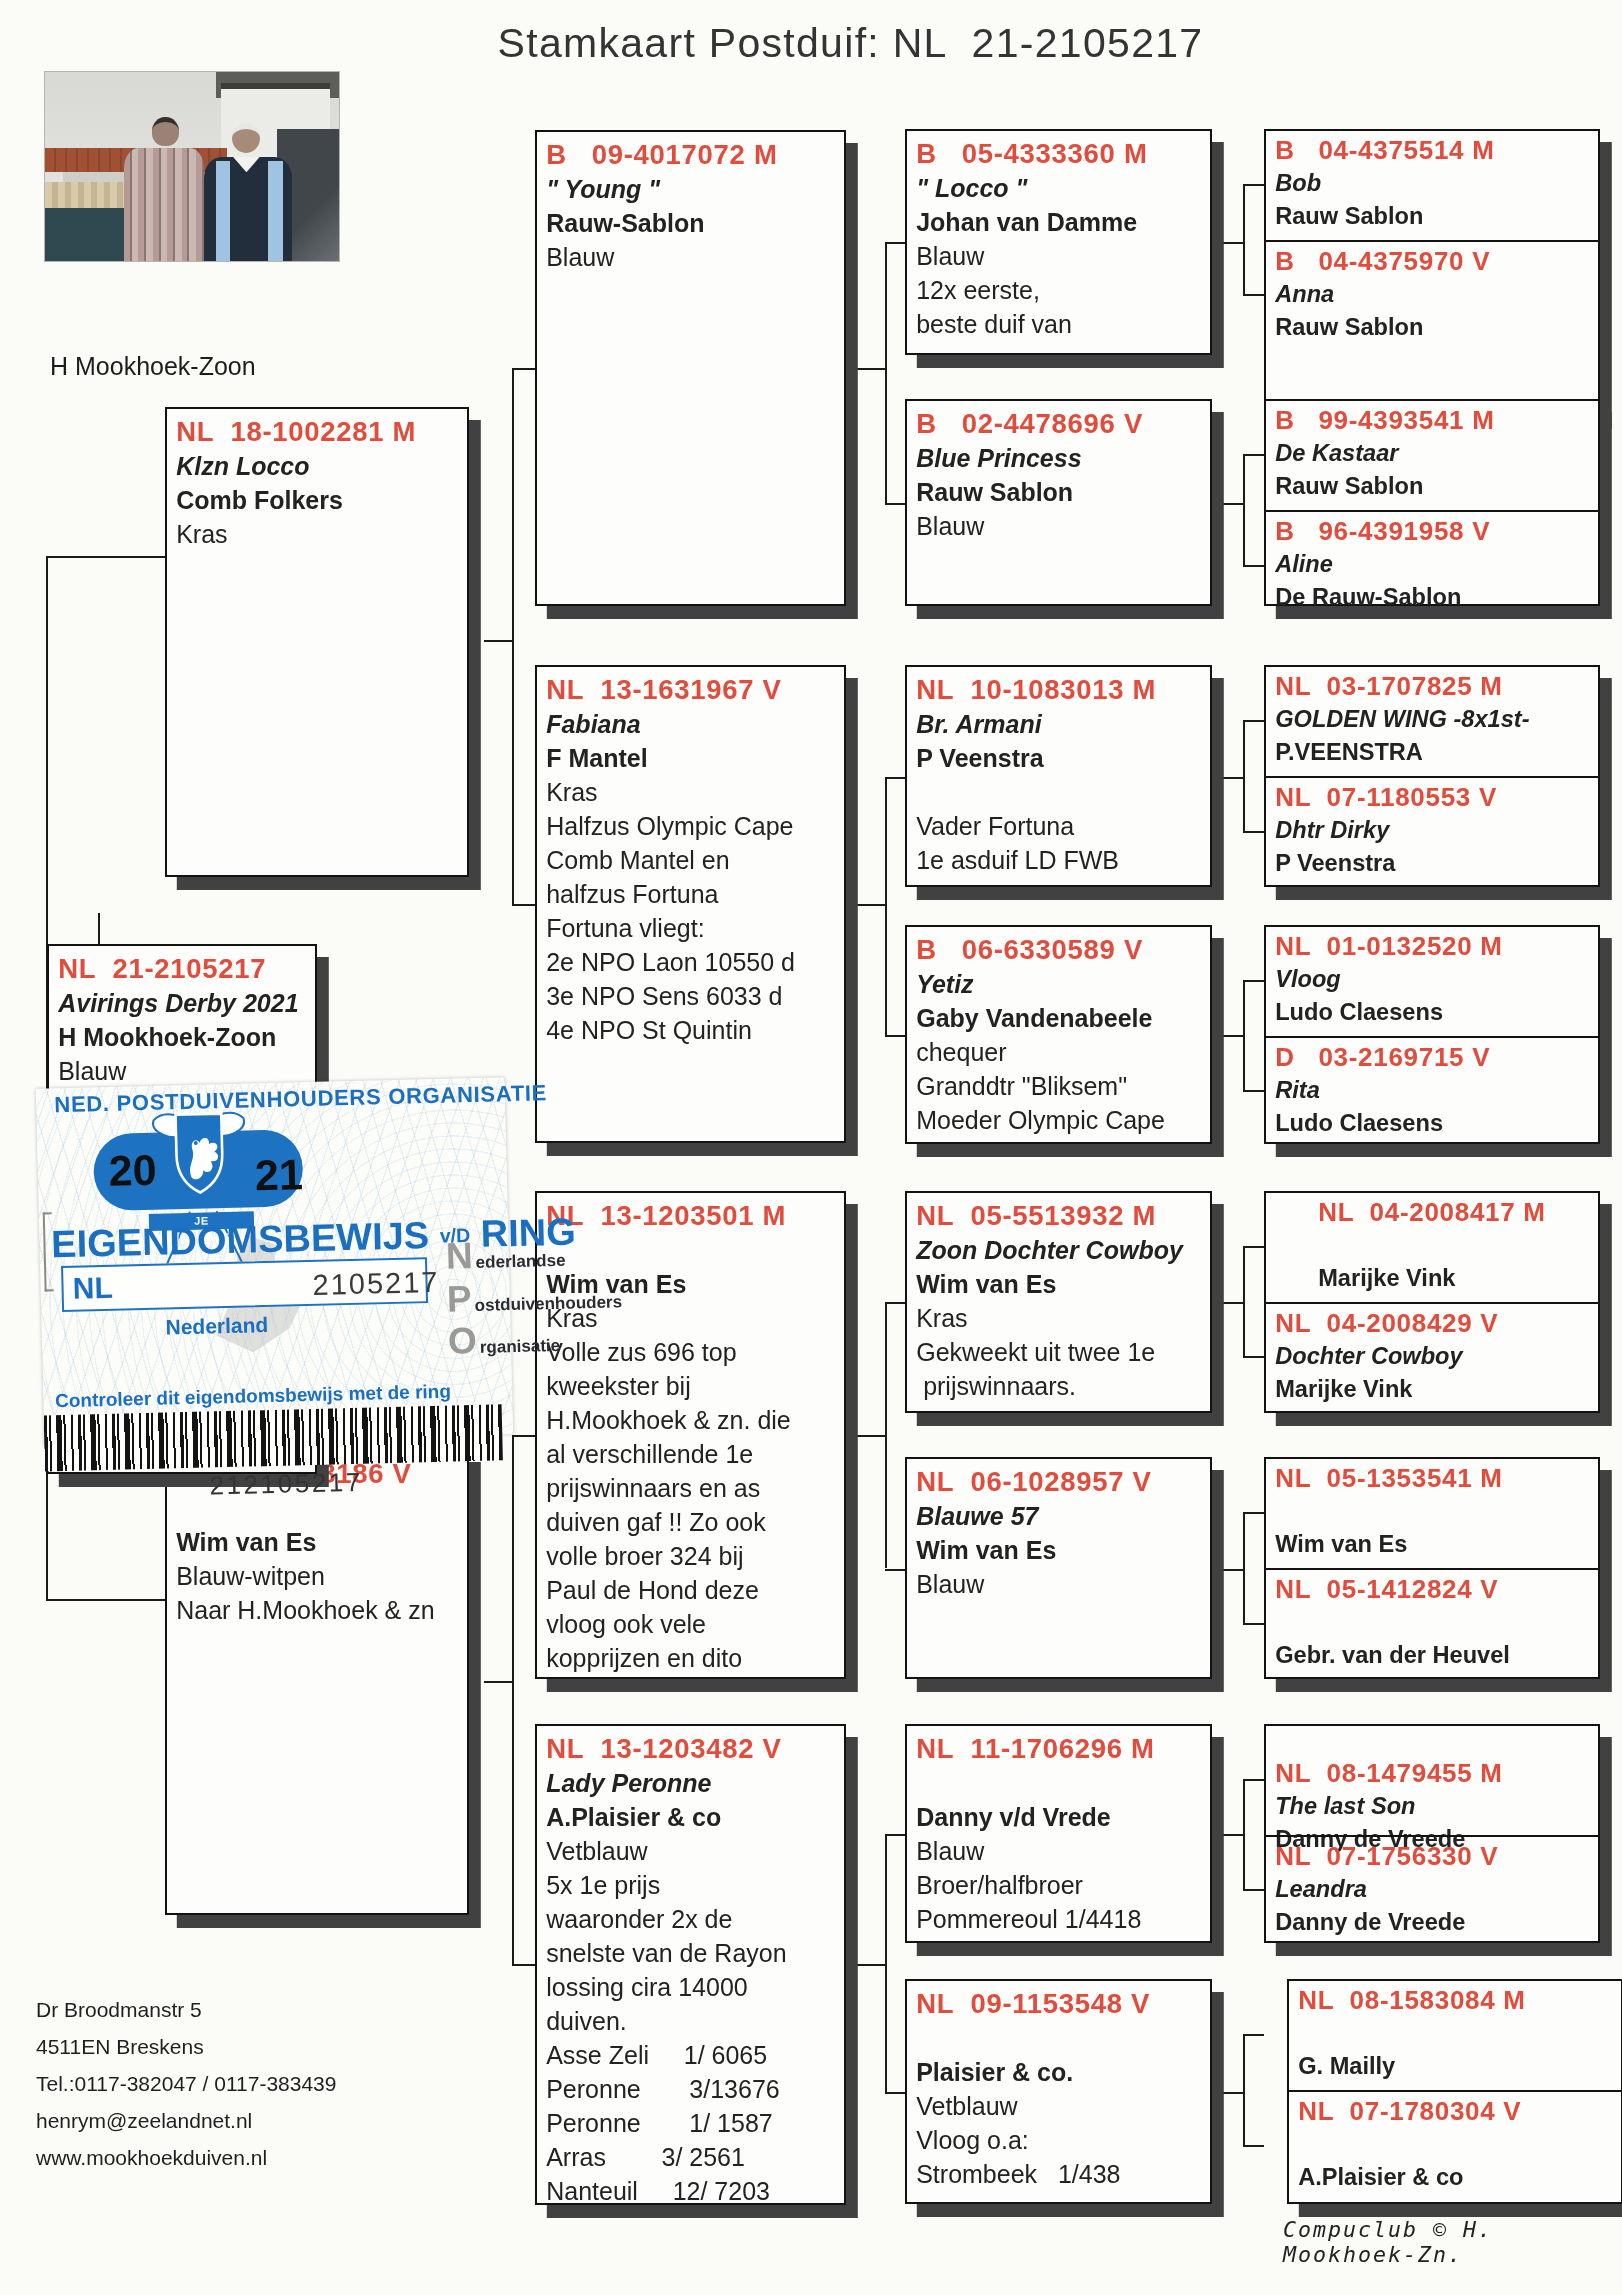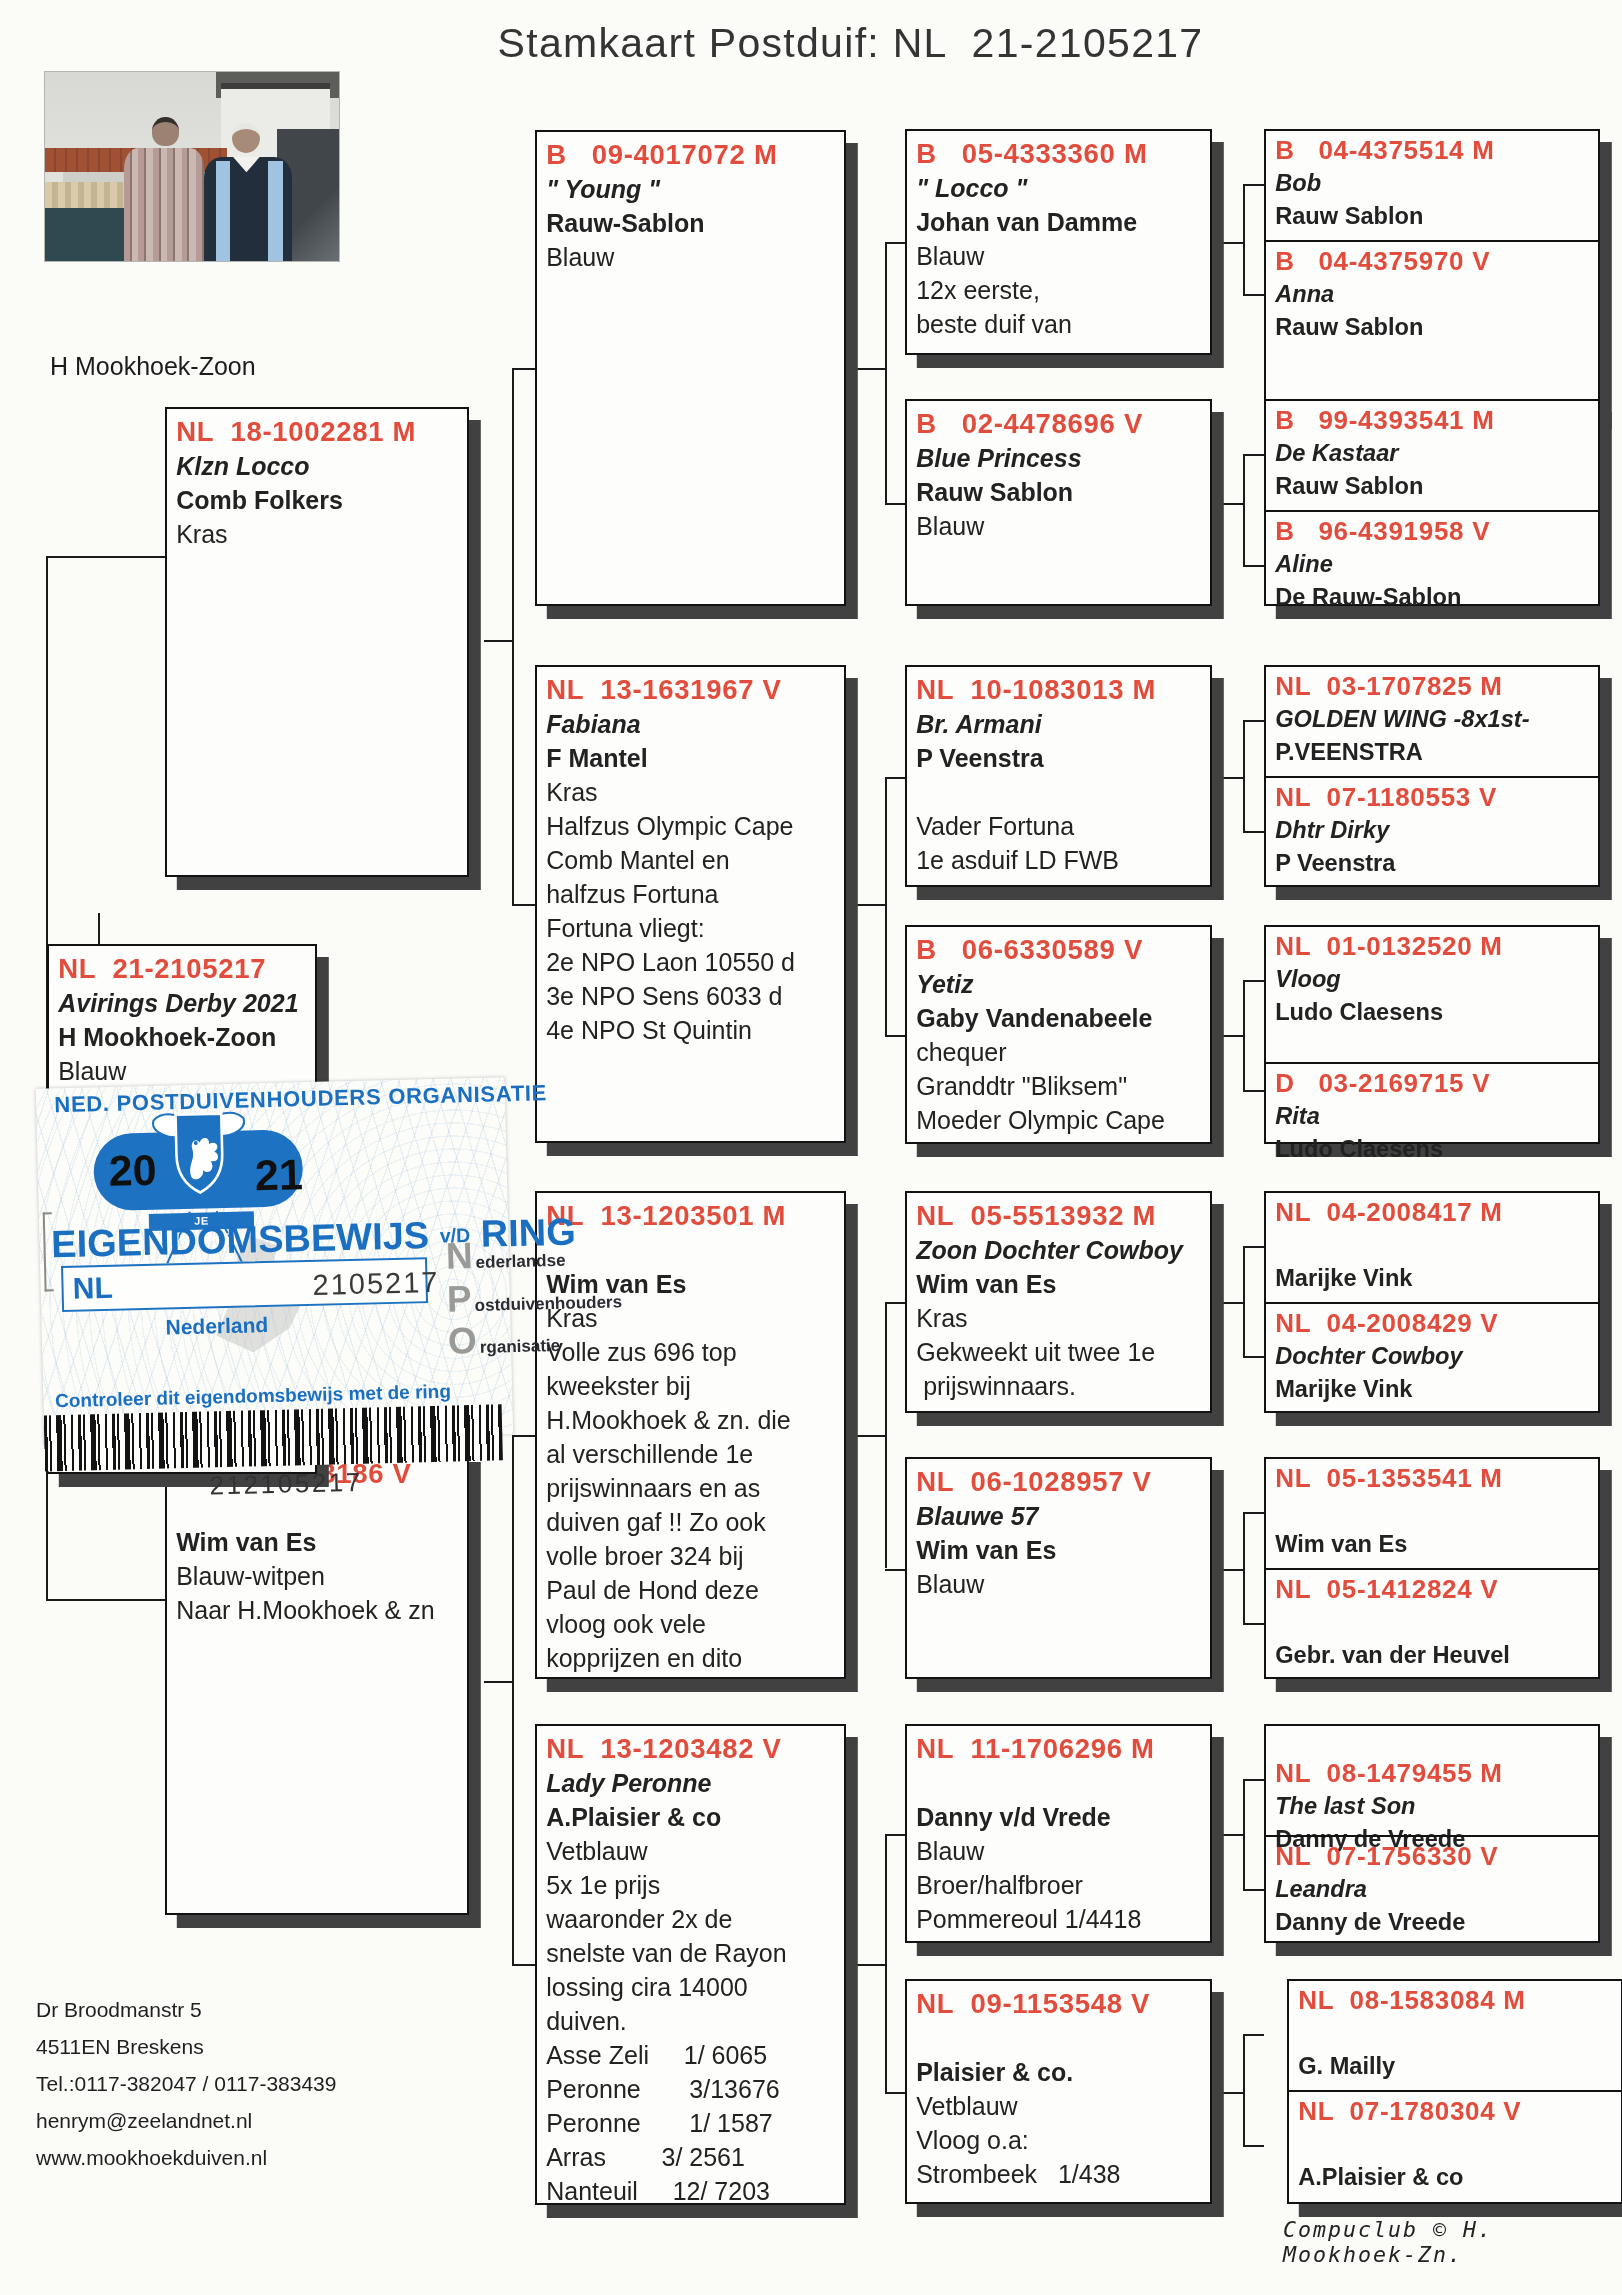--- a/index.html
+++ b/index.html
@@ -263,28 +263,28 @@
         <div class="ln bi" data-name="pedigree-line">Dhtr Dirky</div>
         <div class="ln b" data-name="pedigree-line">P Veenstra</div>
       </div>
     </div>
     <div class="box" data-name="pedigree-box-gggrandparent-group-3" style="left: 1264px; top: 925px; width: 336px; height: 219px;">
       <div class="half" data-name="pedigree-half-top" style="top: 0px; height: 109px;">
         <div class="hdr" data-name="ring-header">NL  01-0132520 M</div>
         <div class="ln bi" data-name="pedigree-line">Vloog</div>
         <div class="ln b" data-name="pedigree-line">Ludo Claesens</div>
       </div>
-      <div class="half half-b" data-name="pedigree-half-bottom" style="top: 109px; height: 110px; margin-top: 26px;">
+      <div class="half half-b" data-name="pedigree-half-bottom" style="top: 109px; height: 110px;">
         <div class="hdr" data-name="ring-header">D   03-2169715 V</div>
         <div class="ln bi" data-name="pedigree-line">Rita</div>
         <div class="ln b" data-name="pedigree-line">Ludo Claesens</div>
       </div>
     </div>
     <div class="box" data-name="pedigree-box-gggrandparent-group-4" style="left: 1264px; top: 1191px; width: 336px; height: 222px;">
-      <div class="half" data-name="pedigree-half-top" style="top: 0px; height: 109px;">
+      <div class="half" data-name="pedigree-half-top" style="top: 0px; height: 109px; padding-left: 43px;">
         <div class="hdr" data-name="ring-header">NL  04-2008417 M</div>
         <div class="ln " data-name="pedigree-blank-line"> </div>
         <div class="ln b" data-name="pedigree-line">Marijke Vink</div>
       </div>
       <div class="half half-b" data-name="pedigree-half-bottom" style="top: 109px; height: 113px;">
         <div class="hdr" data-name="ring-header">NL  04-2008429 V</div>
         <div class="ln bi" data-name="pedigree-line">Dochter Cowboy</div>
         <div class="ln b" data-name="pedigree-line">Marijke Vink</div>
       </div>
     </div>

